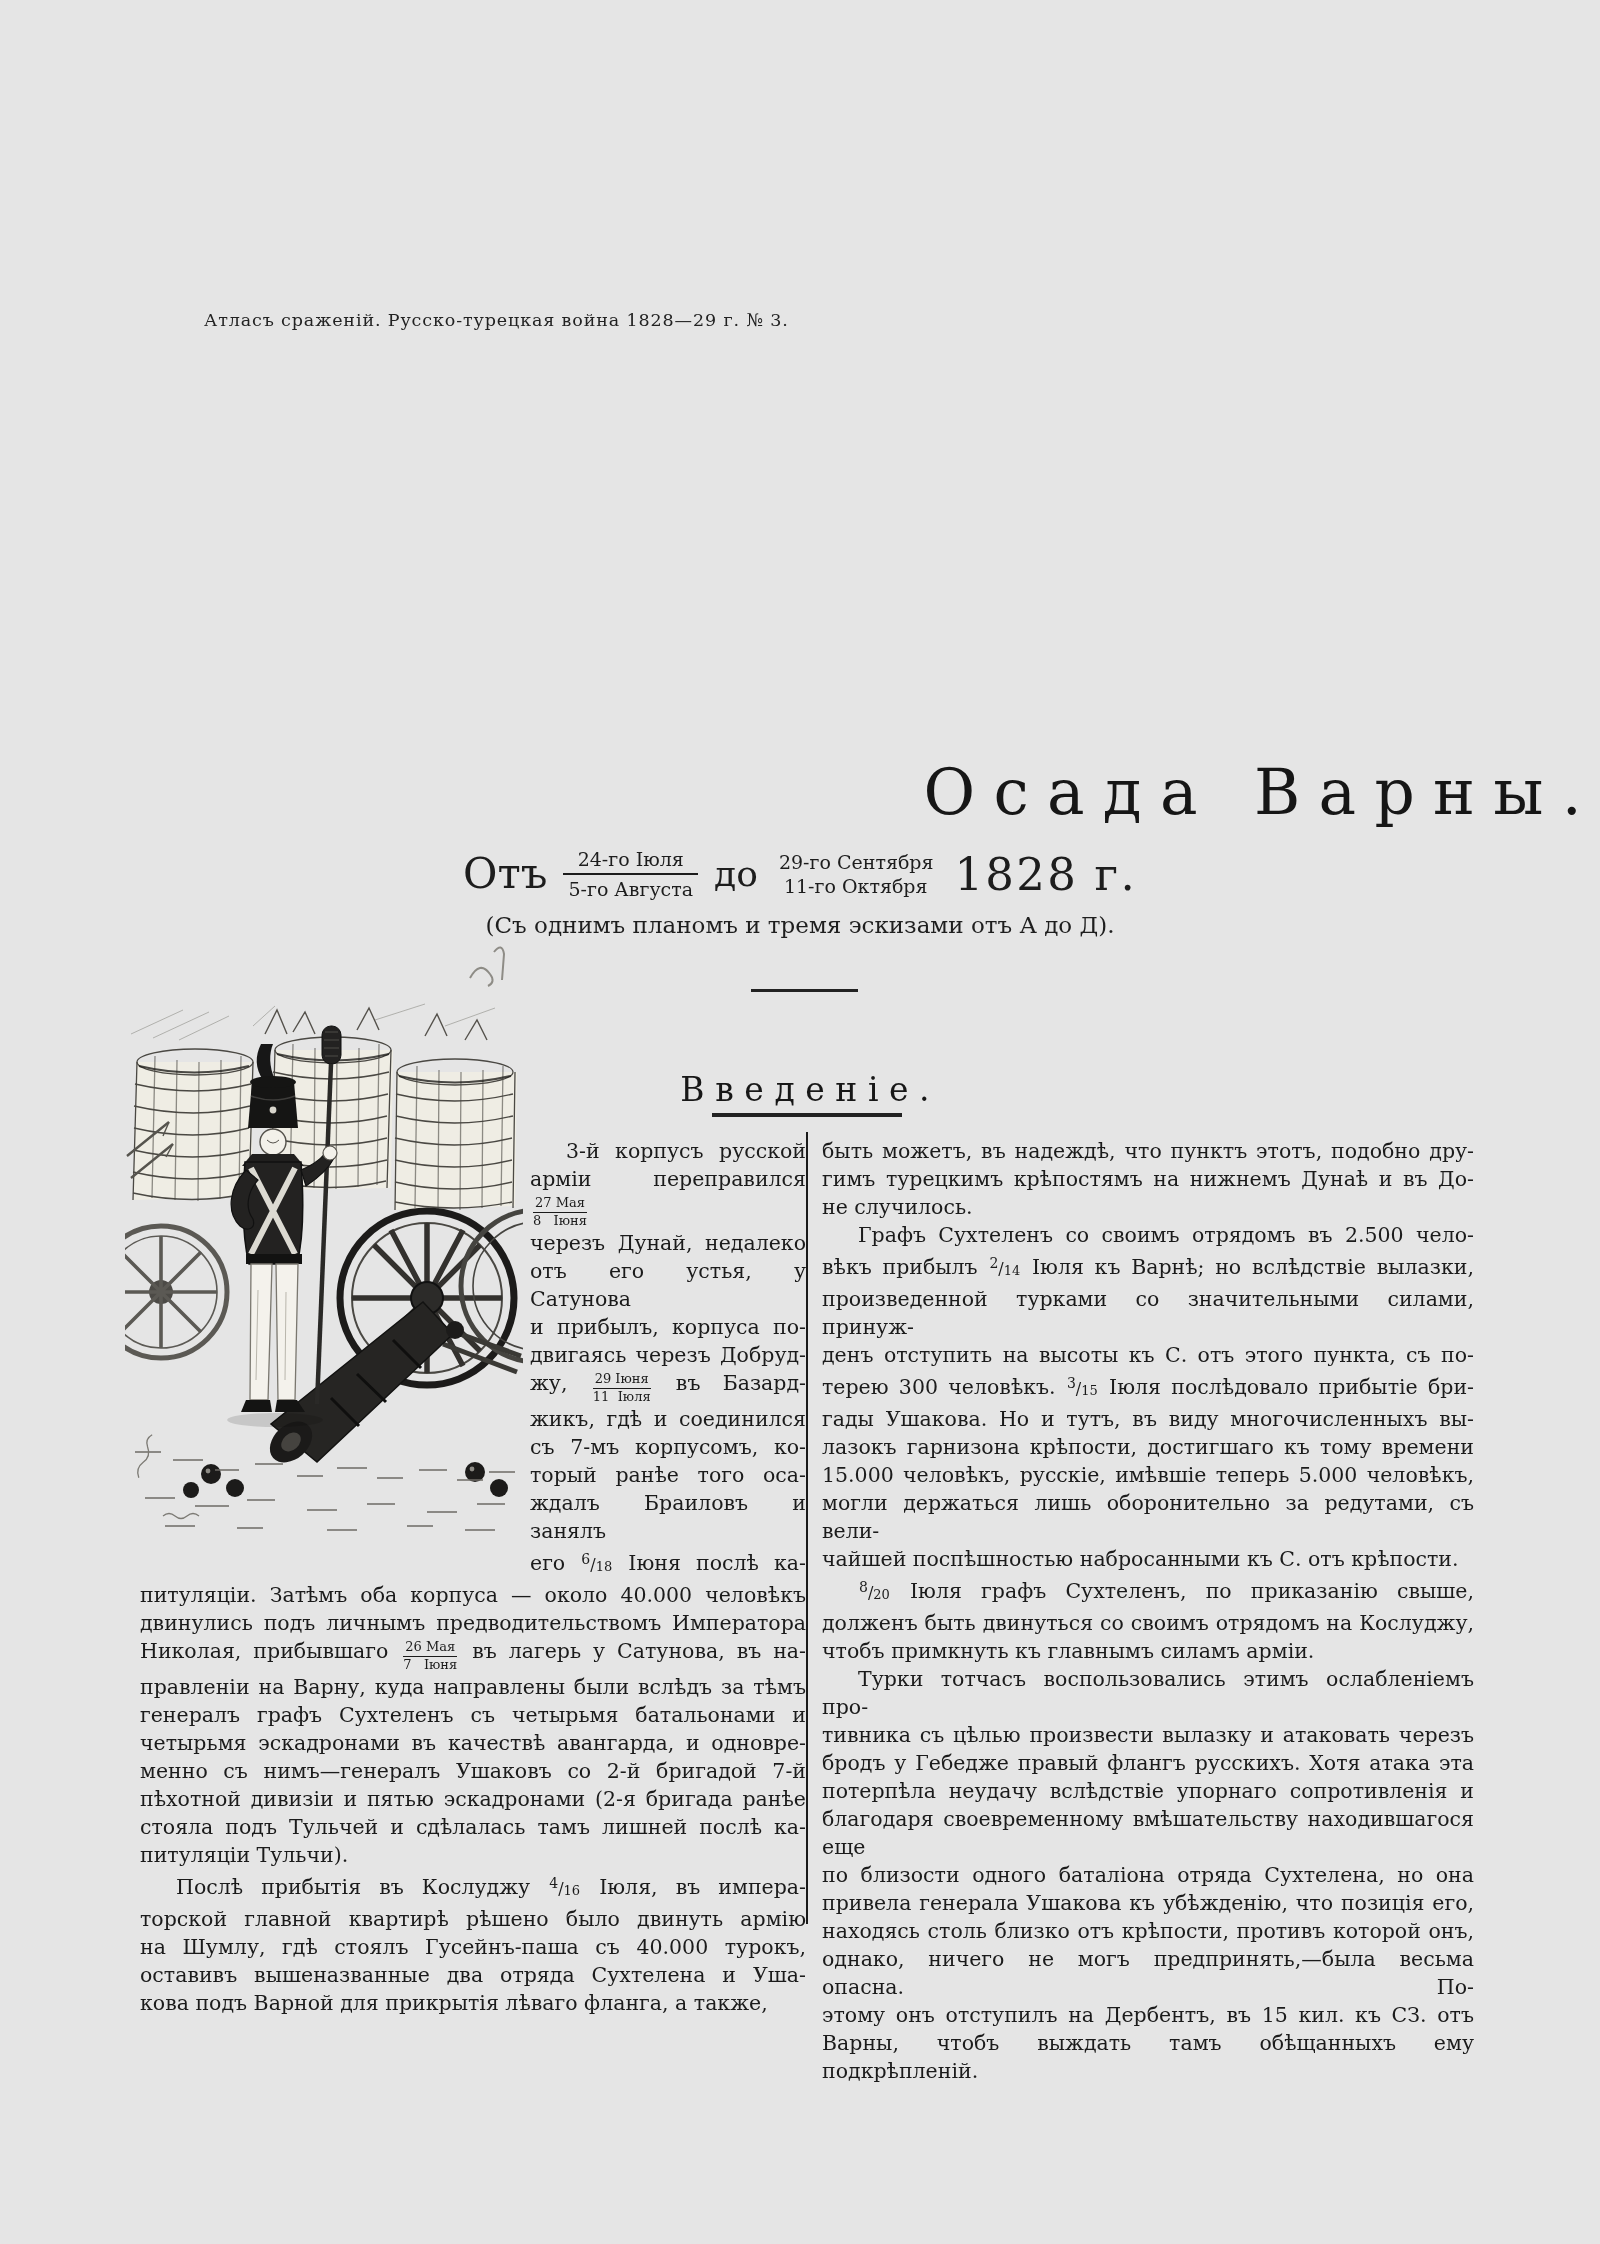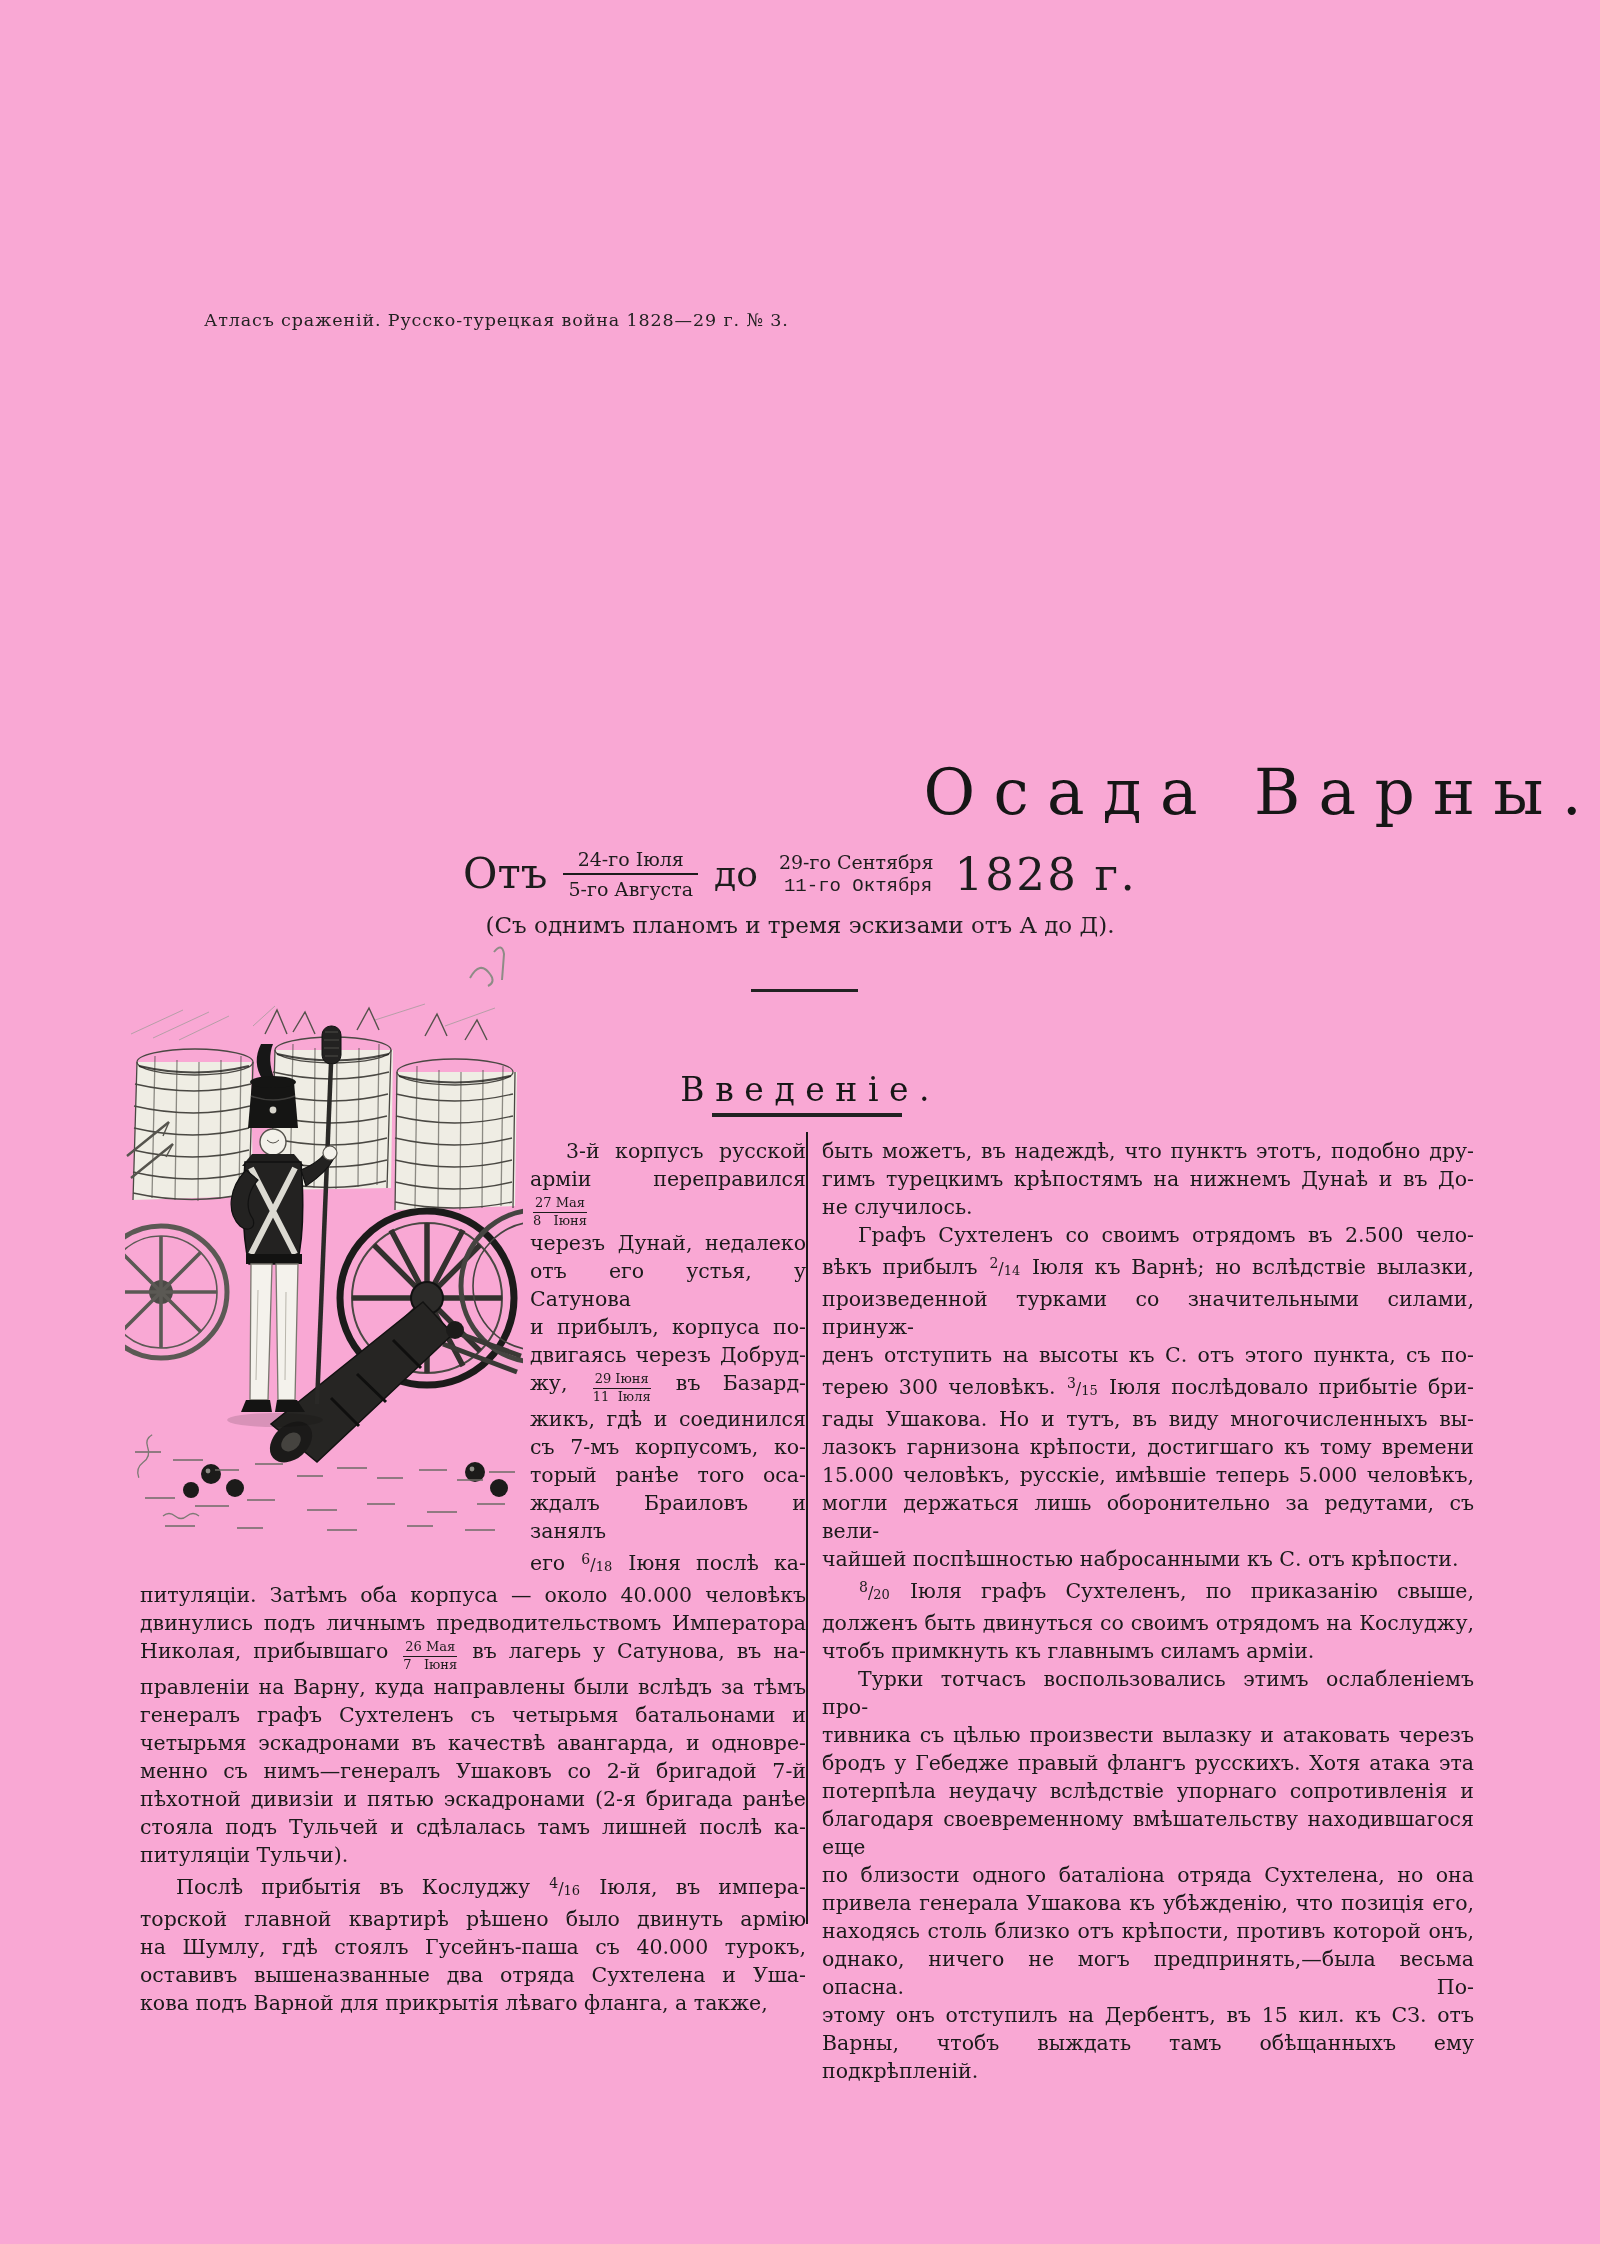--- a/index.html
+++ b/index.html
@@ -1,17 +1,17 @@
 <!DOCTYPE html>
 <html><head>
 <meta charset="utf-8">
 <style>
   html,body{margin:0;padding:0;background:#fbfbf8;}
   .page{
-    position:relative;width:1600px;height:2244px;background:#f9a8d4;
+    position:relative;width:1600px;height:2244px;background:#e5e5e5;
     overflow:hidden;color:#1b1b1b;
     font-family:"DejaVu Serif","Liberation Serif",serif;
   }
   .kicker{
     position:absolute;left:204px;top:310px;
     font-size:17.5px;letter-spacing:.05em;color:#222;
   }
   .title{
     position:absolute;left:0;top:714px;width:1600px;text-align:right;
     font-size:63px;letter-spacing:.29em;text-indent:.29em;color:#161616;
@@ -23,21 +23,21 @@
     color:#1d1d1d;
     margin-top:10px;
   }
   .dw-from{font-size:42px;line-height:1;}
   .dw-to{font-size:36px;line-height:1;}
   .dw-year{font-size:45px;line-height:1;letter-spacing:.05em;}
   .hfrac{display:inline-block;font-size:19px;line-height:1.18;text-align:center;}
   .hfrac .ftop{display:block;border-bottom:2px solid #1c1c1c;padding:0 5px 3px;}
   .hfrac .fbot{display:block;padding:3px 5px 0;}
   .hfrac.nobar .ftop{border-bottom:none;text-align:left;padding-bottom:1px;}
-  .hfrac.nobar .fbot{text-align:left;padding-left:10px;padding-top:1px;font-family:Liberation Mono, monospace;}
+  .hfrac.nobar .fbot{text-align:left;padding-left:10px;padding-top:1px;}
   .subtitle{
     position:absolute;left:0;top:912px;width:1600px;text-align:center;
     font-size:23px;color:#1e1e1e;
   }
   .ruleA{position:absolute;top:989px;left:751px;width:107px;height:3px;background:#222;}
   .intro-head{
     position:absolute;left:0;top:1043px;width:1610px;text-align:center;
     font-size:33px;letter-spacing:.32em;text-indent:.32em;color:#171717;font-weight:normal;
   }
   .ruleB{position:absolute;top:1113px;left:712px;width:190px;height:4px;background:#222;}

